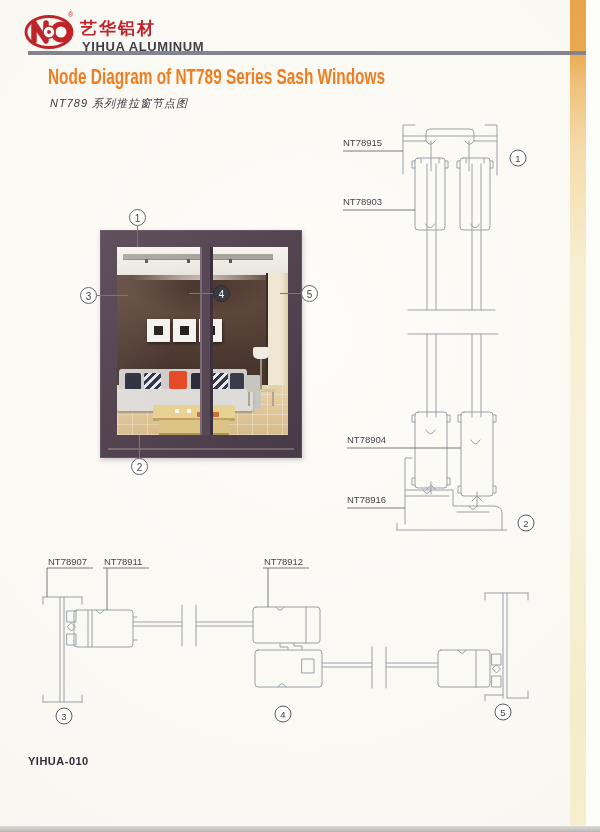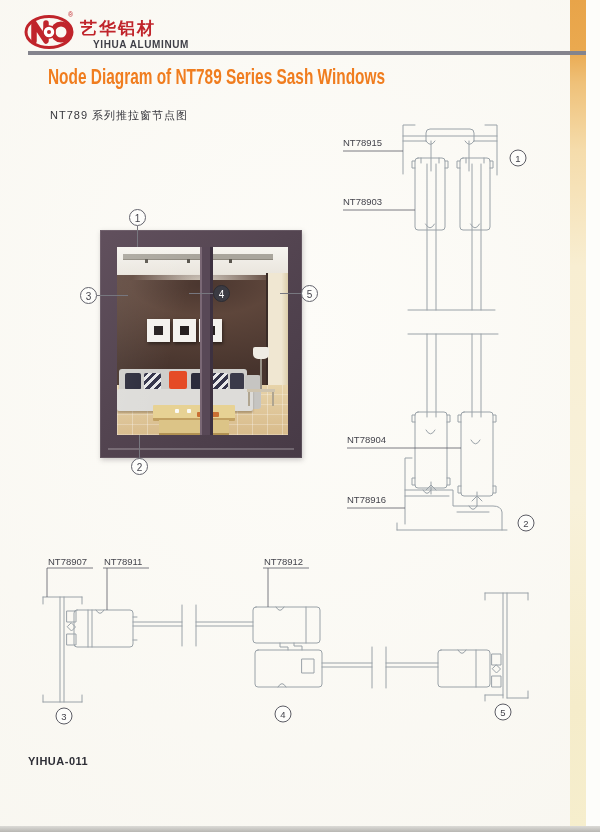--- a/index.html
+++ b/index.html
@@ -12,25 +12,25 @@
   .edge-strip{left:570px;top:0;width:16px;height:832px;
     background:linear-gradient(180deg,#e8a449 0%,#eaa94f 6%,#efc179 10%,#f5dcab 18%,#f8eed2 32%,#f8f1da 60%,#f5ecca 85%,#f6eecd 100%);}
   .edge-white{left:586px;top:0;width:14px;height:832px;background:#fdfdfa;}
   .bottom-edge{left:0;top:826px;width:600px;height:6px;
     background:linear-gradient(180deg,#dcdbd7 0%,#b7b6b2 100%);}
 
   
   .rule{left:28px;top:51px;width:558px;height:4px;background:#84848d;}
   .logo-emblem{left:24px;top:13px;width:52px;height:38px;}
   .brand-cn{left:80px;top:17px;font-size:17px;font-weight:bold;color:#c0242b;letter-spacing:2px;}
-  .brand-en{left:93px;top:39px;font-size:10px;font-weight:bold;color:#3f3f47;letter-spacing:.6px;}
+  .brand-en{left:82px;top:39px;font-size:13px;font-weight:bold;color:#3f3f47;letter-spacing:.6px;}
   .reg{left:68px;top:11px;font-size:7px;color:#c0242b;}
   .title{left:48px;top:64px;font-size:22px;font-weight:bold;color:#f07d1f;
          transform:scaleX(.70);transform-origin:left top;white-space:nowrap;letter-spacing:0px;}
-  .subtitle{left:50px;top:108px;font-size:11px;color:#38383e;letter-spacing:1px;}
+  .subtitle{left:50px;top:96px;font-size:11px;color:#38383e;letter-spacing:1px;font-style:italic;}
 
   
   .photo{left:100px;top:230px;width:202px;height:228px;
     background:linear-gradient(135deg,#61505d 0%,#544551 45%,#473a46 100%);
     box-shadow:inset 0 0 0 1px rgba(255,255,255,.10), 1px 2px 5px rgba(60,50,60,.25);}
   .scene{position:absolute;left:17px;top:17px;width:171px;height:188px;overflow:hidden;background:#4a362f;}
   .ceiling{position:absolute;left:0;top:0;width:171px;height:33px;background:linear-gradient(180deg,#f6f4ef 0%,#eae6de 80%,#ddd6c9 100%);}
   .track{position:absolute;left:6px;top:7px;width:150px;height:5px;background:#a9a59c;box-shadow:0 1px 0 #8d887e;}
   .spot{position:absolute;top:12px;width:3px;height:4px;background:#5a564e;}
   .wall{position:absolute;left:0;top:28px;width:171px;height:115px;
@@ -332,15 +332,15 @@
     <g>
       <circle class="numc" cx="253" cy="159" r="8"></circle>
       <text class="numt" x="253" y="162.5">4</text>
     </g>
     <g>
       <circle class="numc" cx="473" cy="157" r="8"></circle>
       <text class="numt" x="473" y="160.5">5</text>
     </g>
   </svg>
 
-  <div class="abs doc-code">YIHUA-011</div>
+  <div class="abs doc-code">YIHUA-010</div>
 
 </div>
 
 </body></html>

